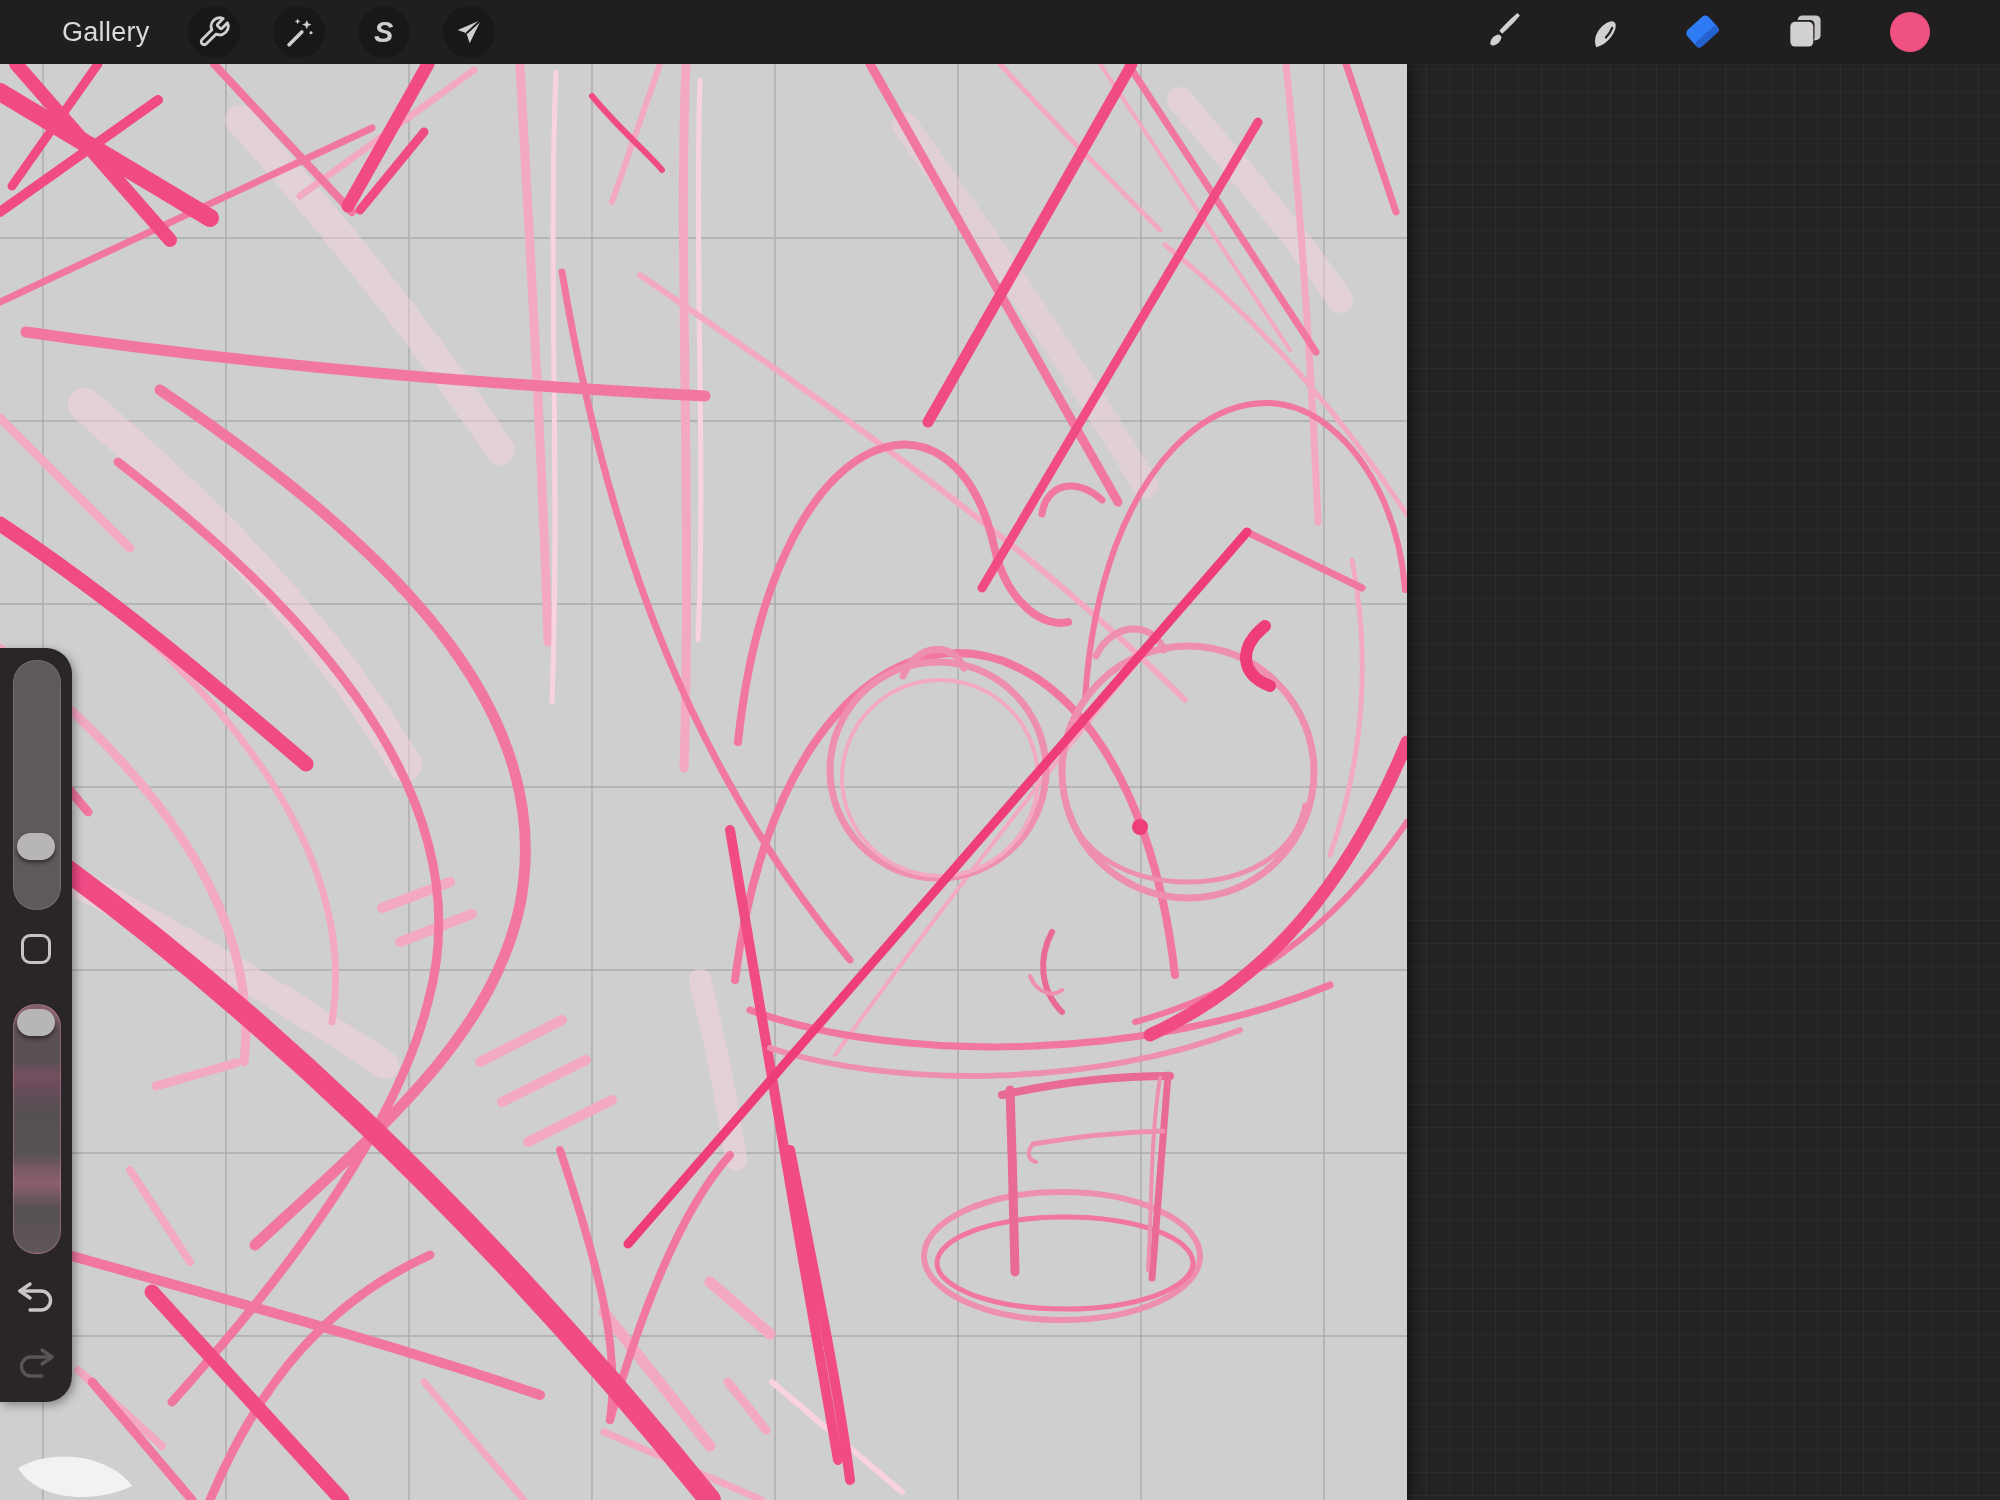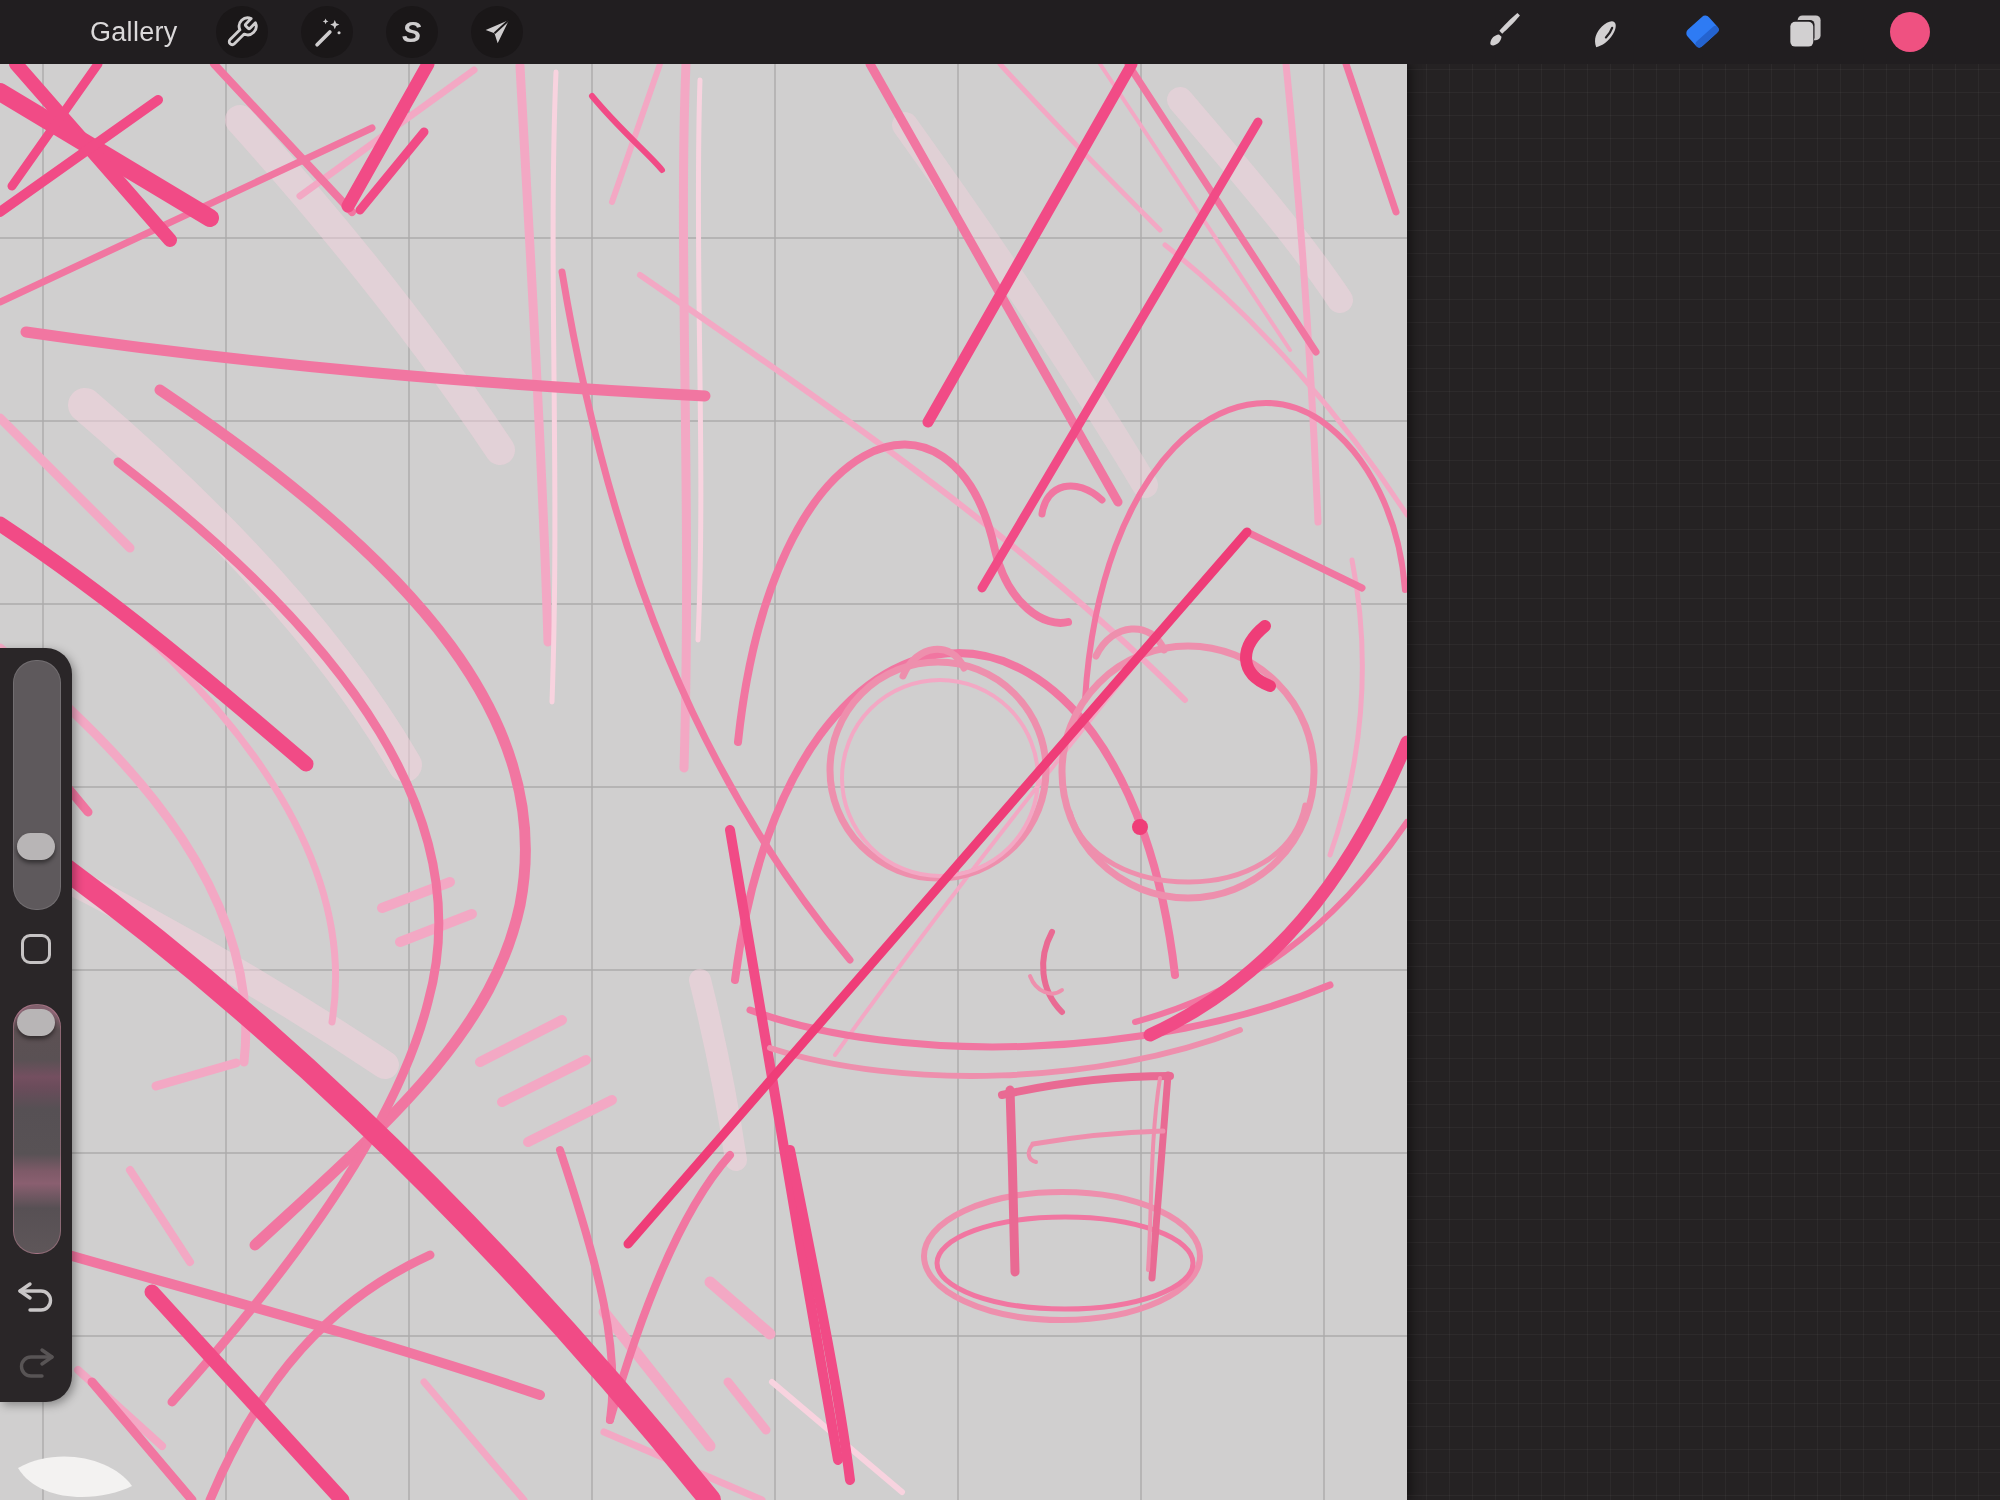--- a/index.html
+++ b/index.html
@@ -10,21 +10,21 @@
     background-image:linear-gradient(rgba(255,255,255,.035) 1px, transparent 1px),
                      linear-gradient(90deg, rgba(255,255,255,.035) 1px, transparent 1px);
     background-size:23px 23px;}
   
   .canvas{position:absolute;left:0;top:64px;width:1407px;height:1436px;background:#D0CFCF;
           box-shadow:4px 0 10px rgba(0,0,0,.45);}
   .canvas svg{display:block;width:100%;height:100%;}
   
   .topbar{position:absolute;left:0;top:0;width:2000px;height:64px;background:#211E20;z-index:30;
           display:flex;align-items:center;}
-  .gallery-btn{color:#DBD9DA;font-size:27px;letter-spacing:.3px;margin-left:84px;margin-right:32px;
+  .gallery-btn{color:#DBD9DA;font-size:27px;letter-spacing:.3px;margin-left:56px;margin-right:32px;
                background:none;border:none;font-family:"Liberation Sans",sans-serif;cursor:pointer;}
   .circle-btn{width:52px;height:52px;border-radius:50%;background:#1A1718;border:none;cursor:pointer;
               display:flex;align-items:center;justify-content:center;margin-right:33px;flex:0 0 auto;}
   .circle-btn svg{display:block;}
   .s-glyph{color:#CFCDCE;font-size:29px;font-weight:700;font-style:italic;line-height:1;}
   .right-tool{position:absolute;top:9px;width:46px;height:46px;background:none;border:none;cursor:pointer;
               display:flex;align-items:center;justify-content:center;padding:0;}
   .swatch{width:40px;height:40px;border-radius:50%;}
   
   .sidebar{position:absolute;left:0;top:648px;width:72px;height:754px;background:#2A2628;

